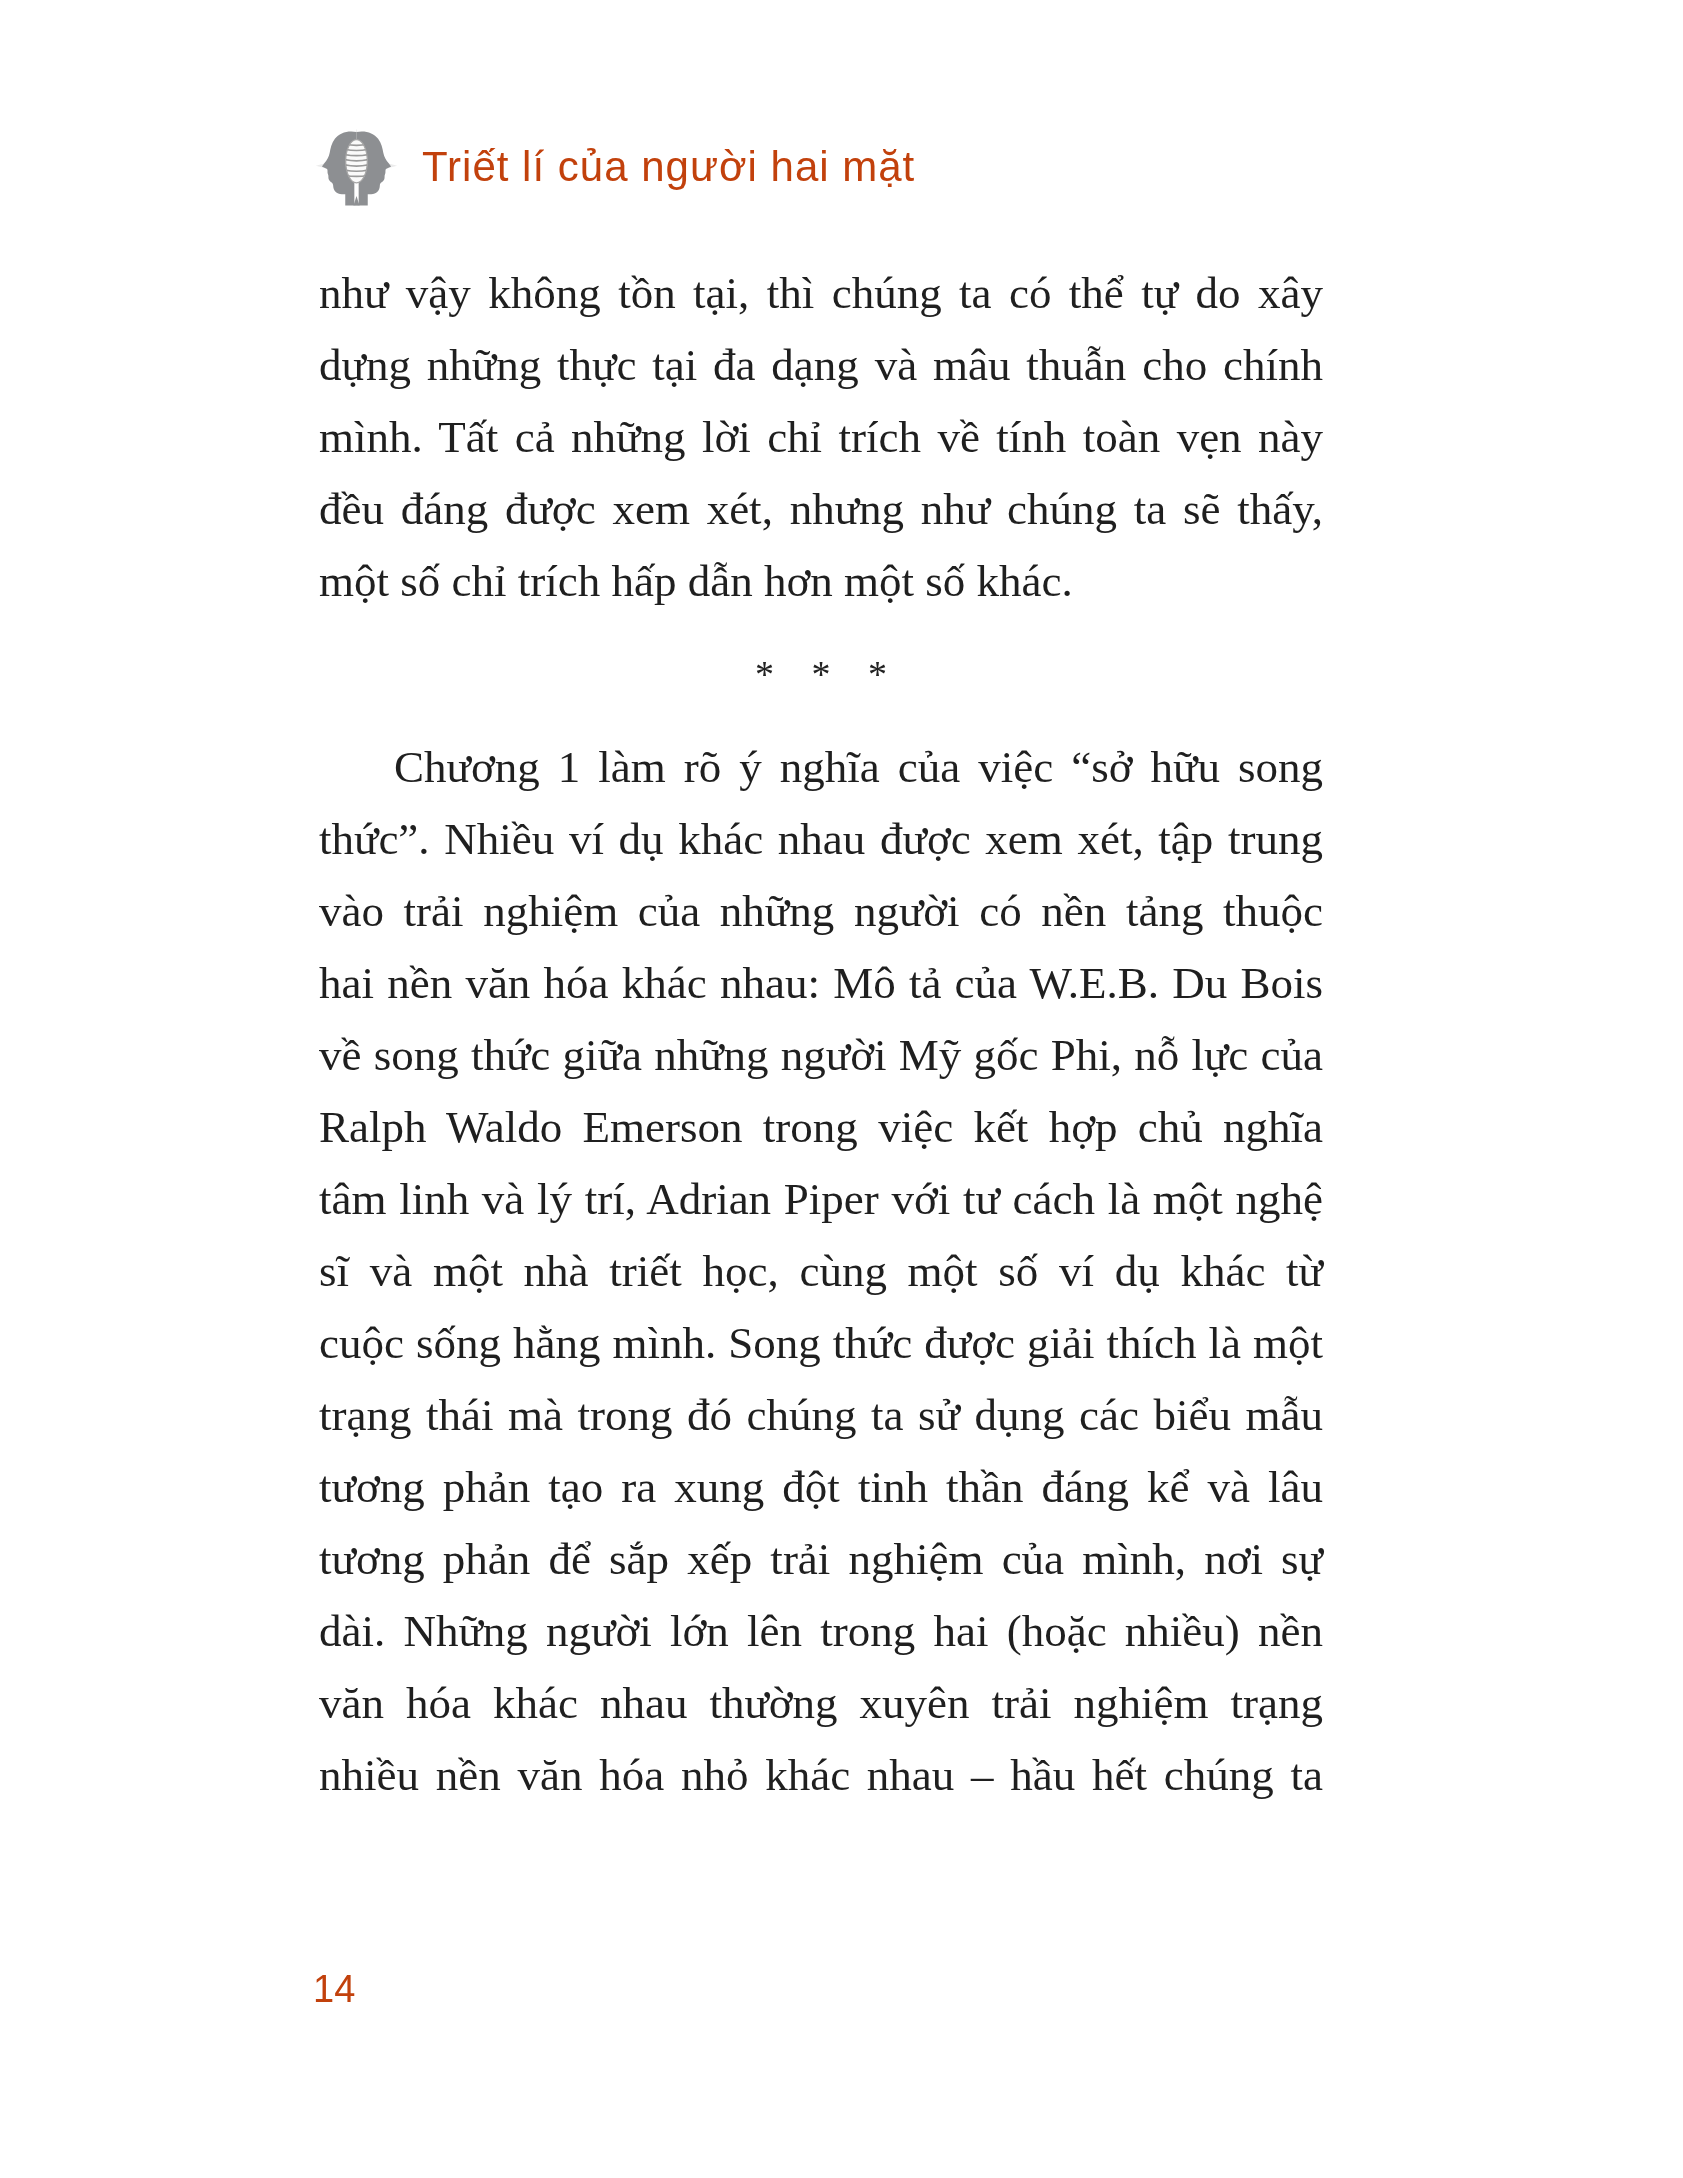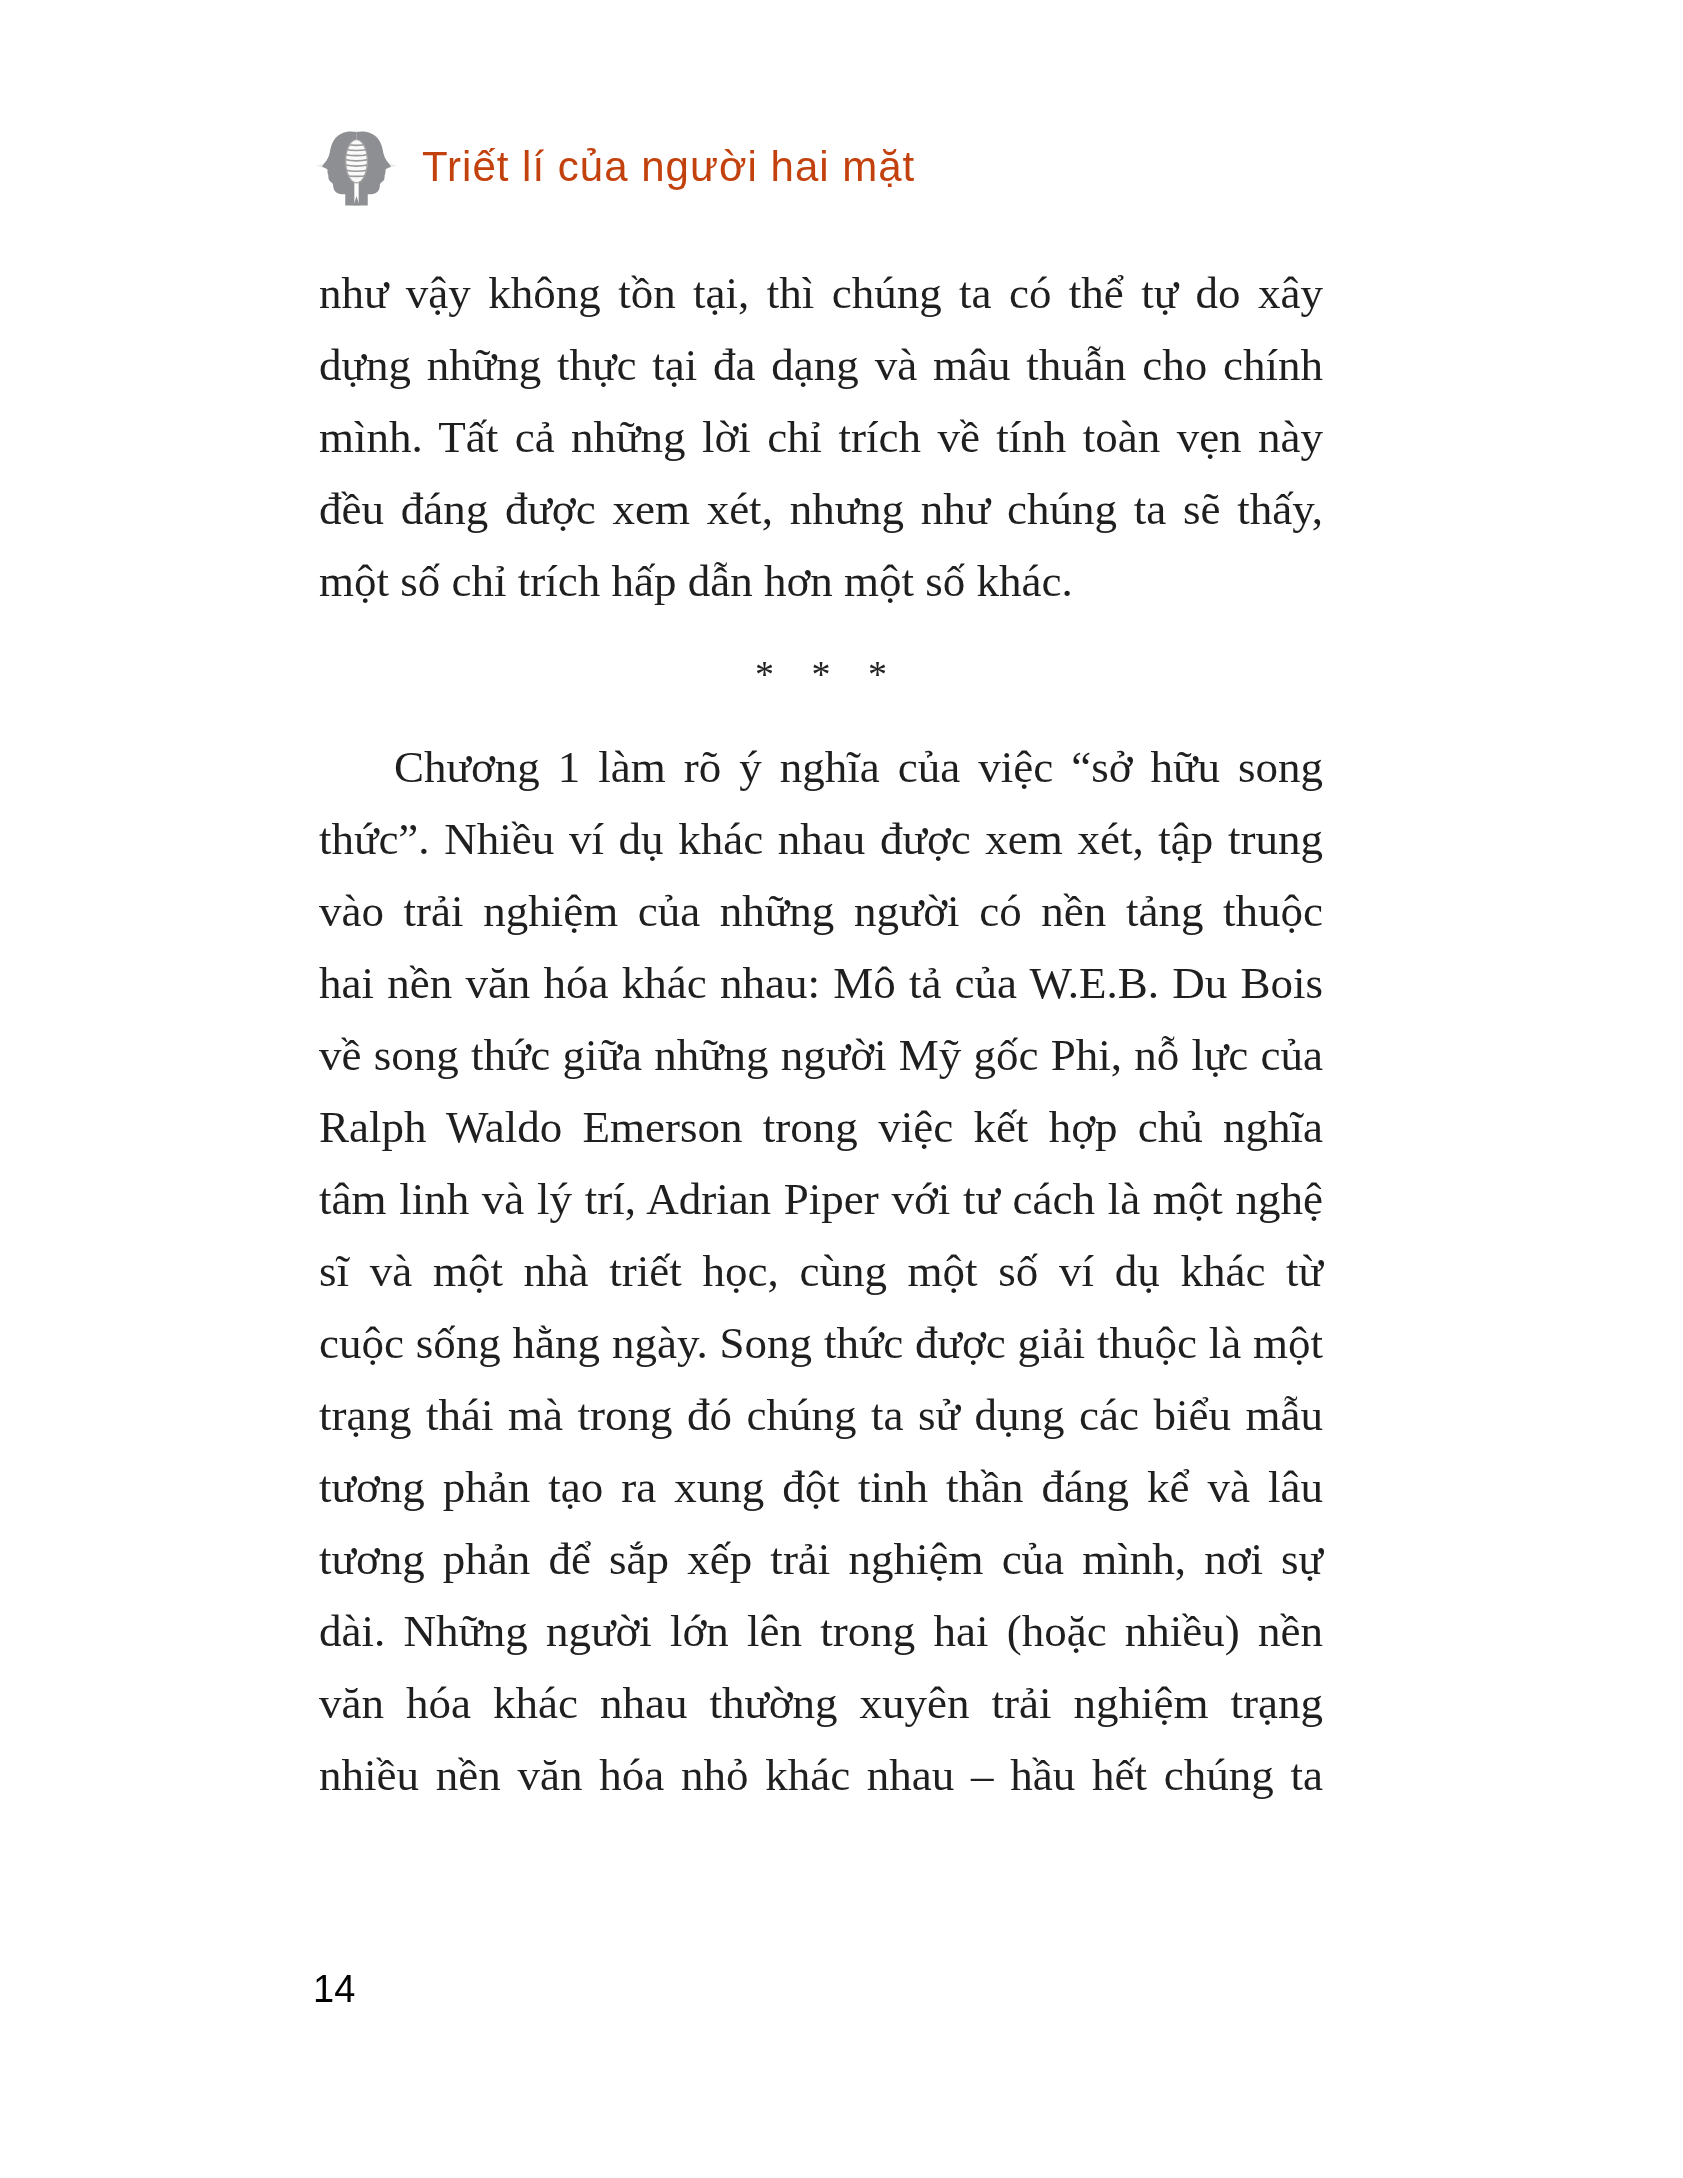--- a/index.html
+++ b/index.html
@@ -72,21 +72,21 @@
   }
 
   
   .page-number {
     position: absolute;
     left: 313px;
     top: 1968px;
     font-family: "Liberation Sans", sans-serif;
     font-weight: 300;
     font-size: 38px;
-    color: #000000;
+    color: #c2410c;
   }
 </style>
 </head>
 <body>
 
 <div class="page">
 
   <div class="running-header">
     <svg class="header-icon" viewBox="0 0 100 96" xmlns="http://www.w3.org/2000/svg" aria-hidden="true">
       <defs>
@@ -137,21 +137,21 @@
 
     <div>
       <div class="line indented">Chương 1 làm rõ ý nghĩa của việc “sở hữu song</div>
       <div class="line">thức”. Nhiều ví dụ khác nhau được xem xét, tập trung</div>
       <div class="line">vào trải nghiệm của những người có nền tảng thuộc</div>
       <div class="line">hai nền văn hóa khác nhau: Mô tả của W.E.B. Du Bois</div>
       <div class="line">về song thức giữa những người Mỹ gốc Phi, nỗ lực của</div>
       <div class="line">Ralph Waldo Emerson trong việc kết hợp chủ nghĩa</div>
       <div class="line">tâm linh và lý trí, Adrian Piper với tư cách là một nghệ</div>
       <div class="line">sĩ và một nhà triết học, cùng một số ví dụ khác từ</div>
-      <div class="line">cuộc sống hằng ngày. Song thức được giải thuộc là một</div>
+      <div class="line">cuộc sống hằng mình. Song thức được giải thích là một</div>
       <div class="line">trạng thái mà trong đó chúng ta sử dụng các biểu mẫu</div>
       <div class="line">tương phản tạo ra xung đột tinh thần đáng kể và lâu</div>
       <div class="line">tương phản để sắp xếp trải nghiệm của mình, nơi sự</div>
       <div class="line">dài. Những người lớn lên trong hai (hoặc nhiều) nền</div>
       <div class="line">văn hóa khác nhau thường xuyên trải nghiệm trạng</div>
       <div class="line">nhiều nền văn hóa nhỏ khác nhau – hầu hết chúng ta</div>
     </div>
 
   </div>
 

